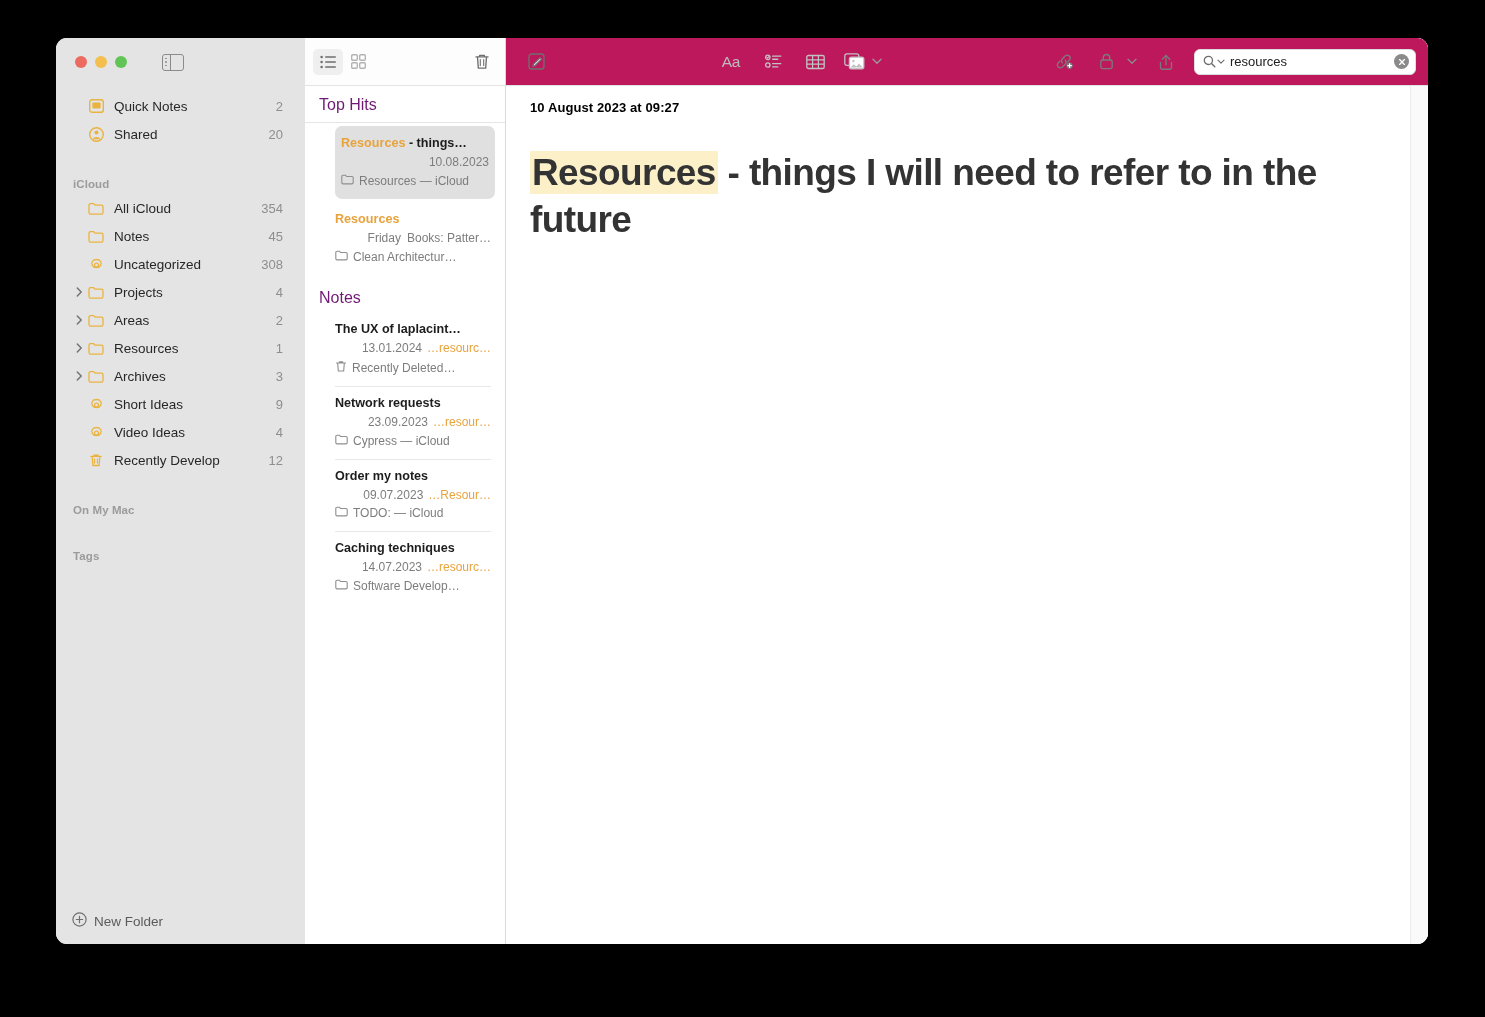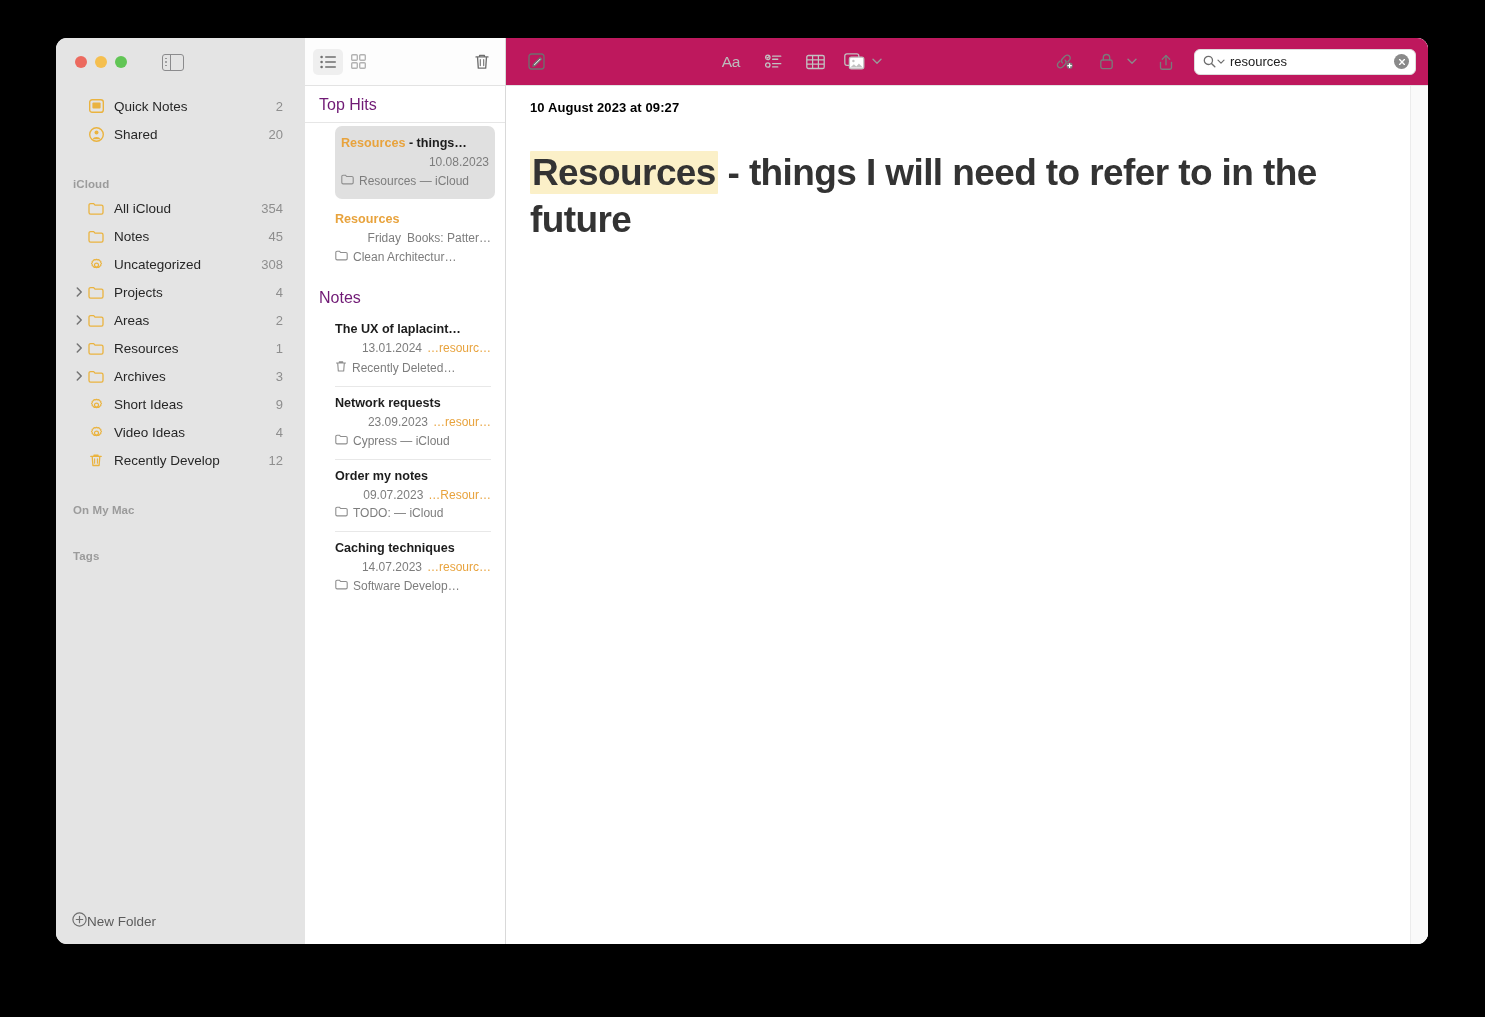--- a/index.html
+++ b/index.html
@@ -111,20 +111,21 @@
     font-weight: 600;
     letter-spacing: 0.1px;
   }
   .side-section.sp { margin-top: 12px; }
 
   #new-folder {
     flex: 0 0 46px;
     display: flex;
     align-items: center;
     padding-left: 16px;
+    gap: 7px;
     font-size: 13.5px;
     color: #5b5b5b;
   }
 
   
   #list-col {
     width: 200px;
     flex: 0 0 200px;
     background: #ffffff;
     display: flex;

